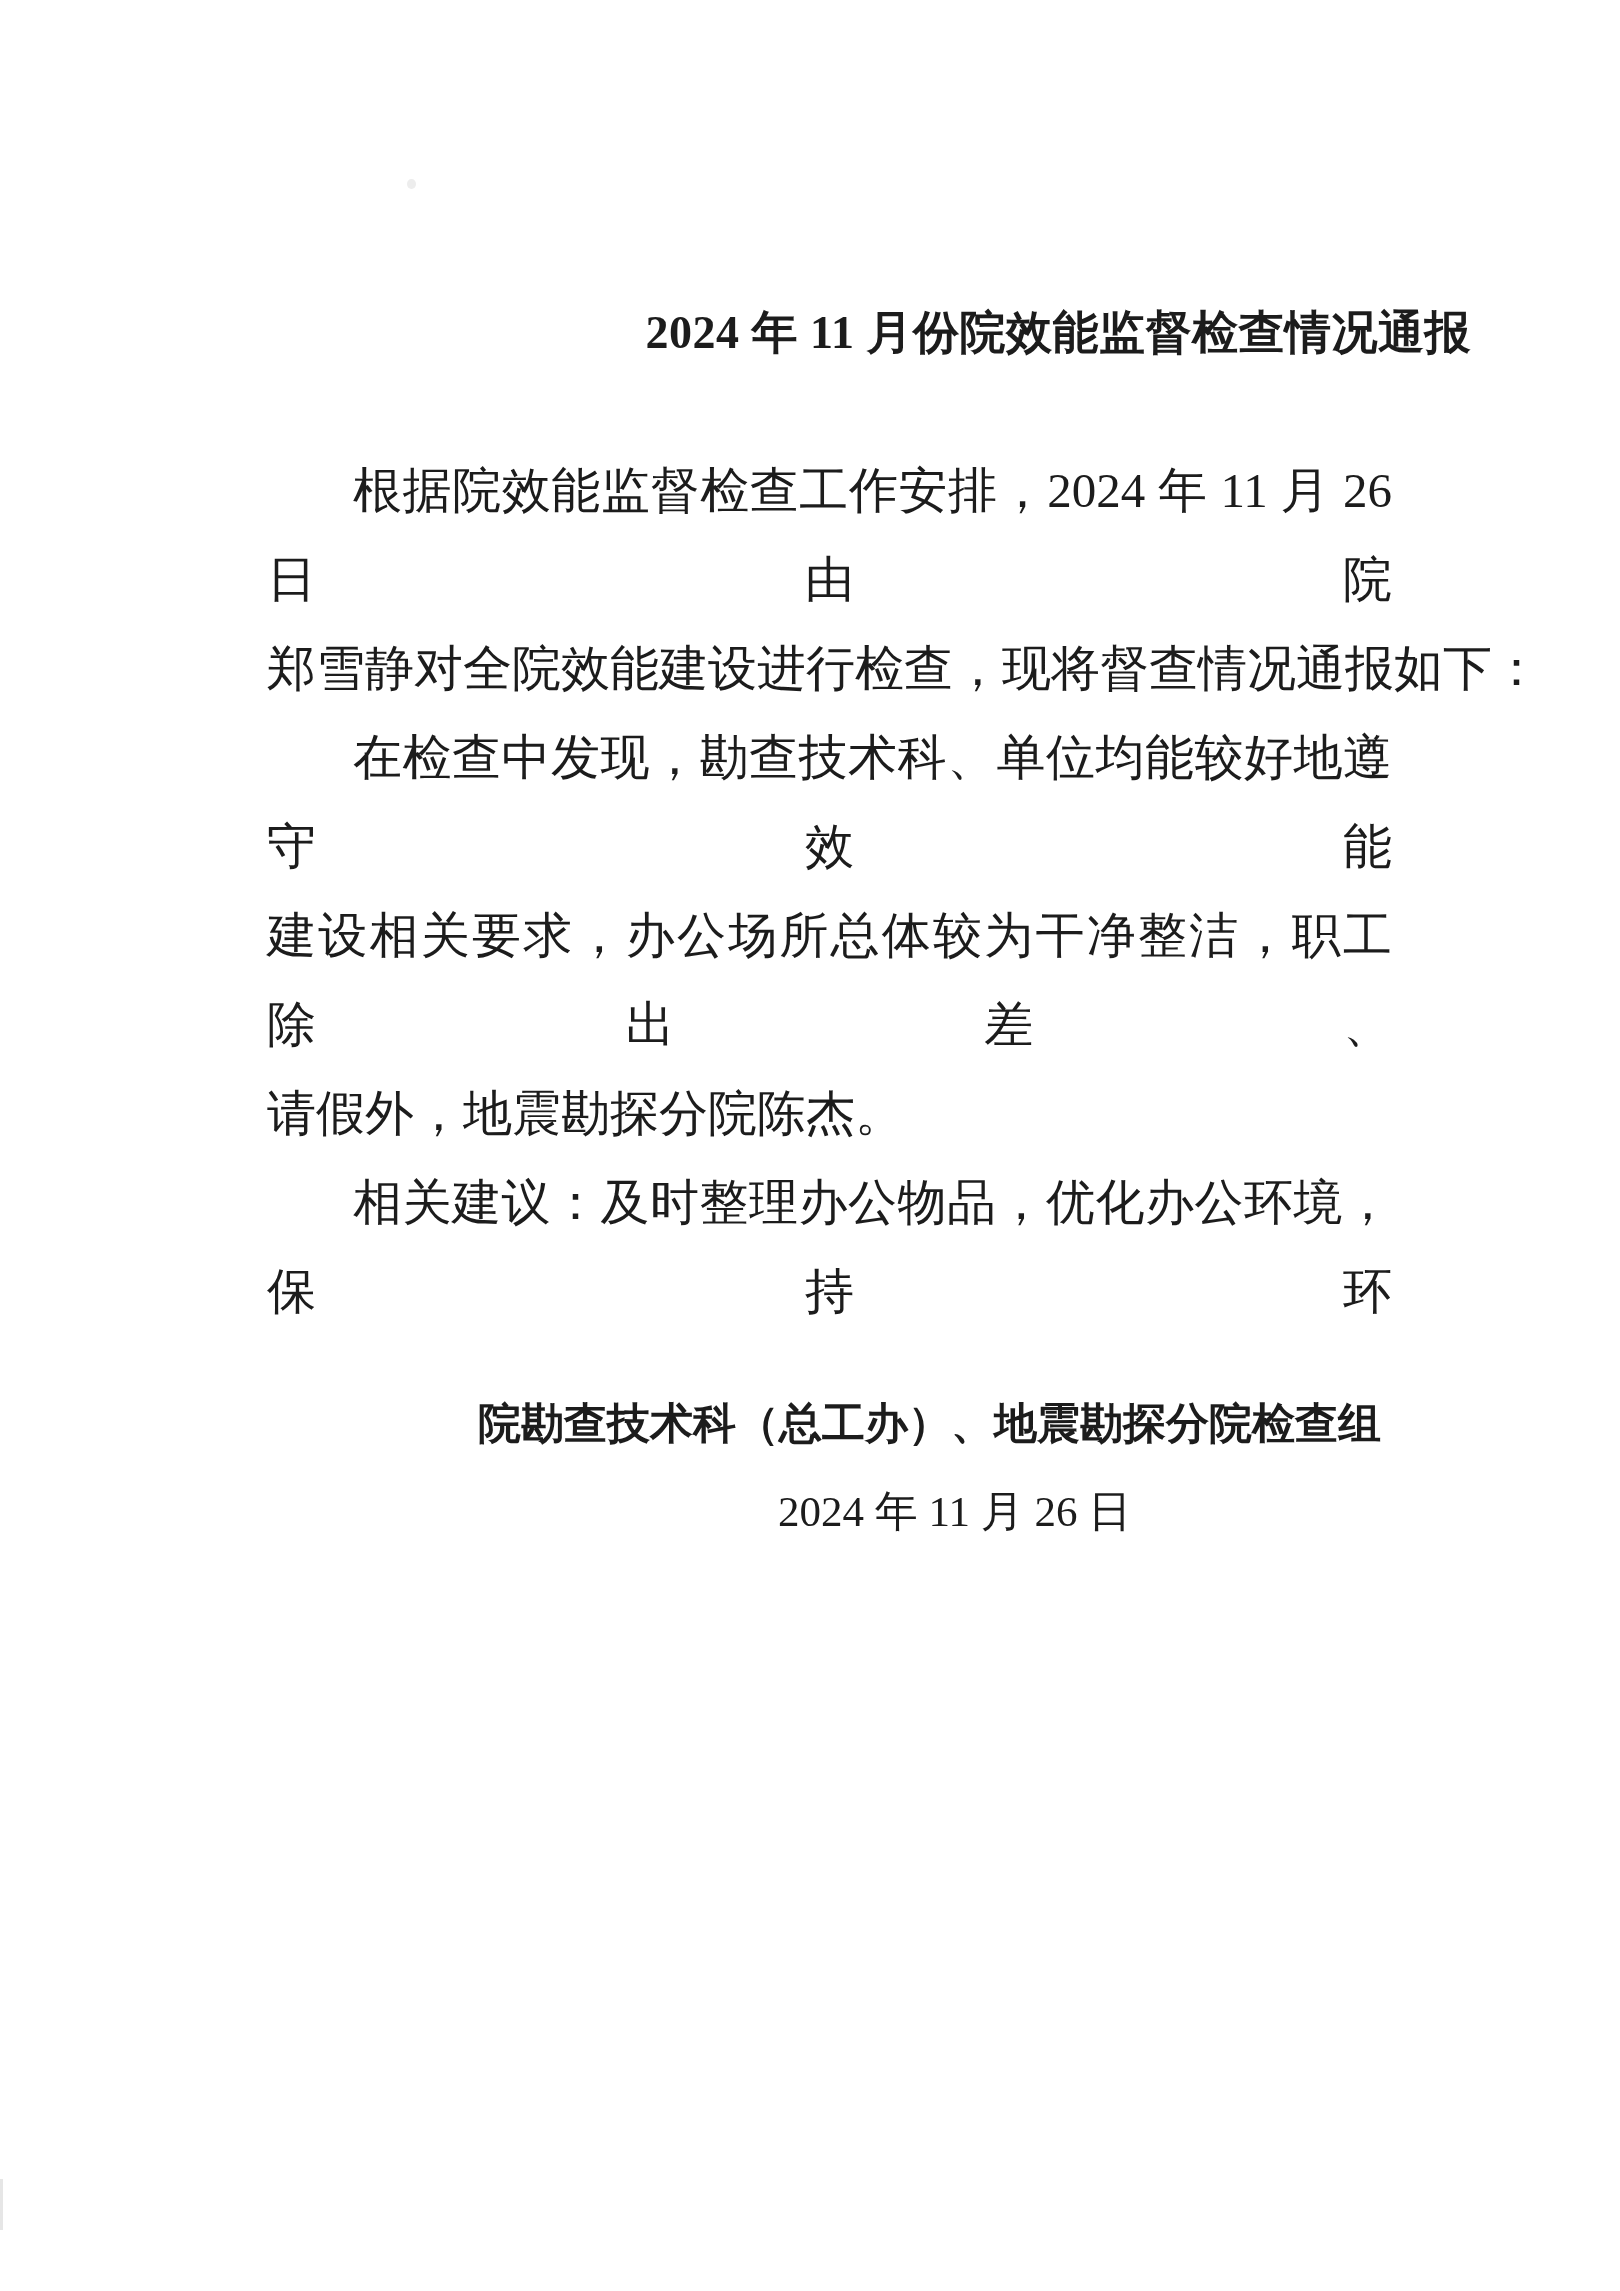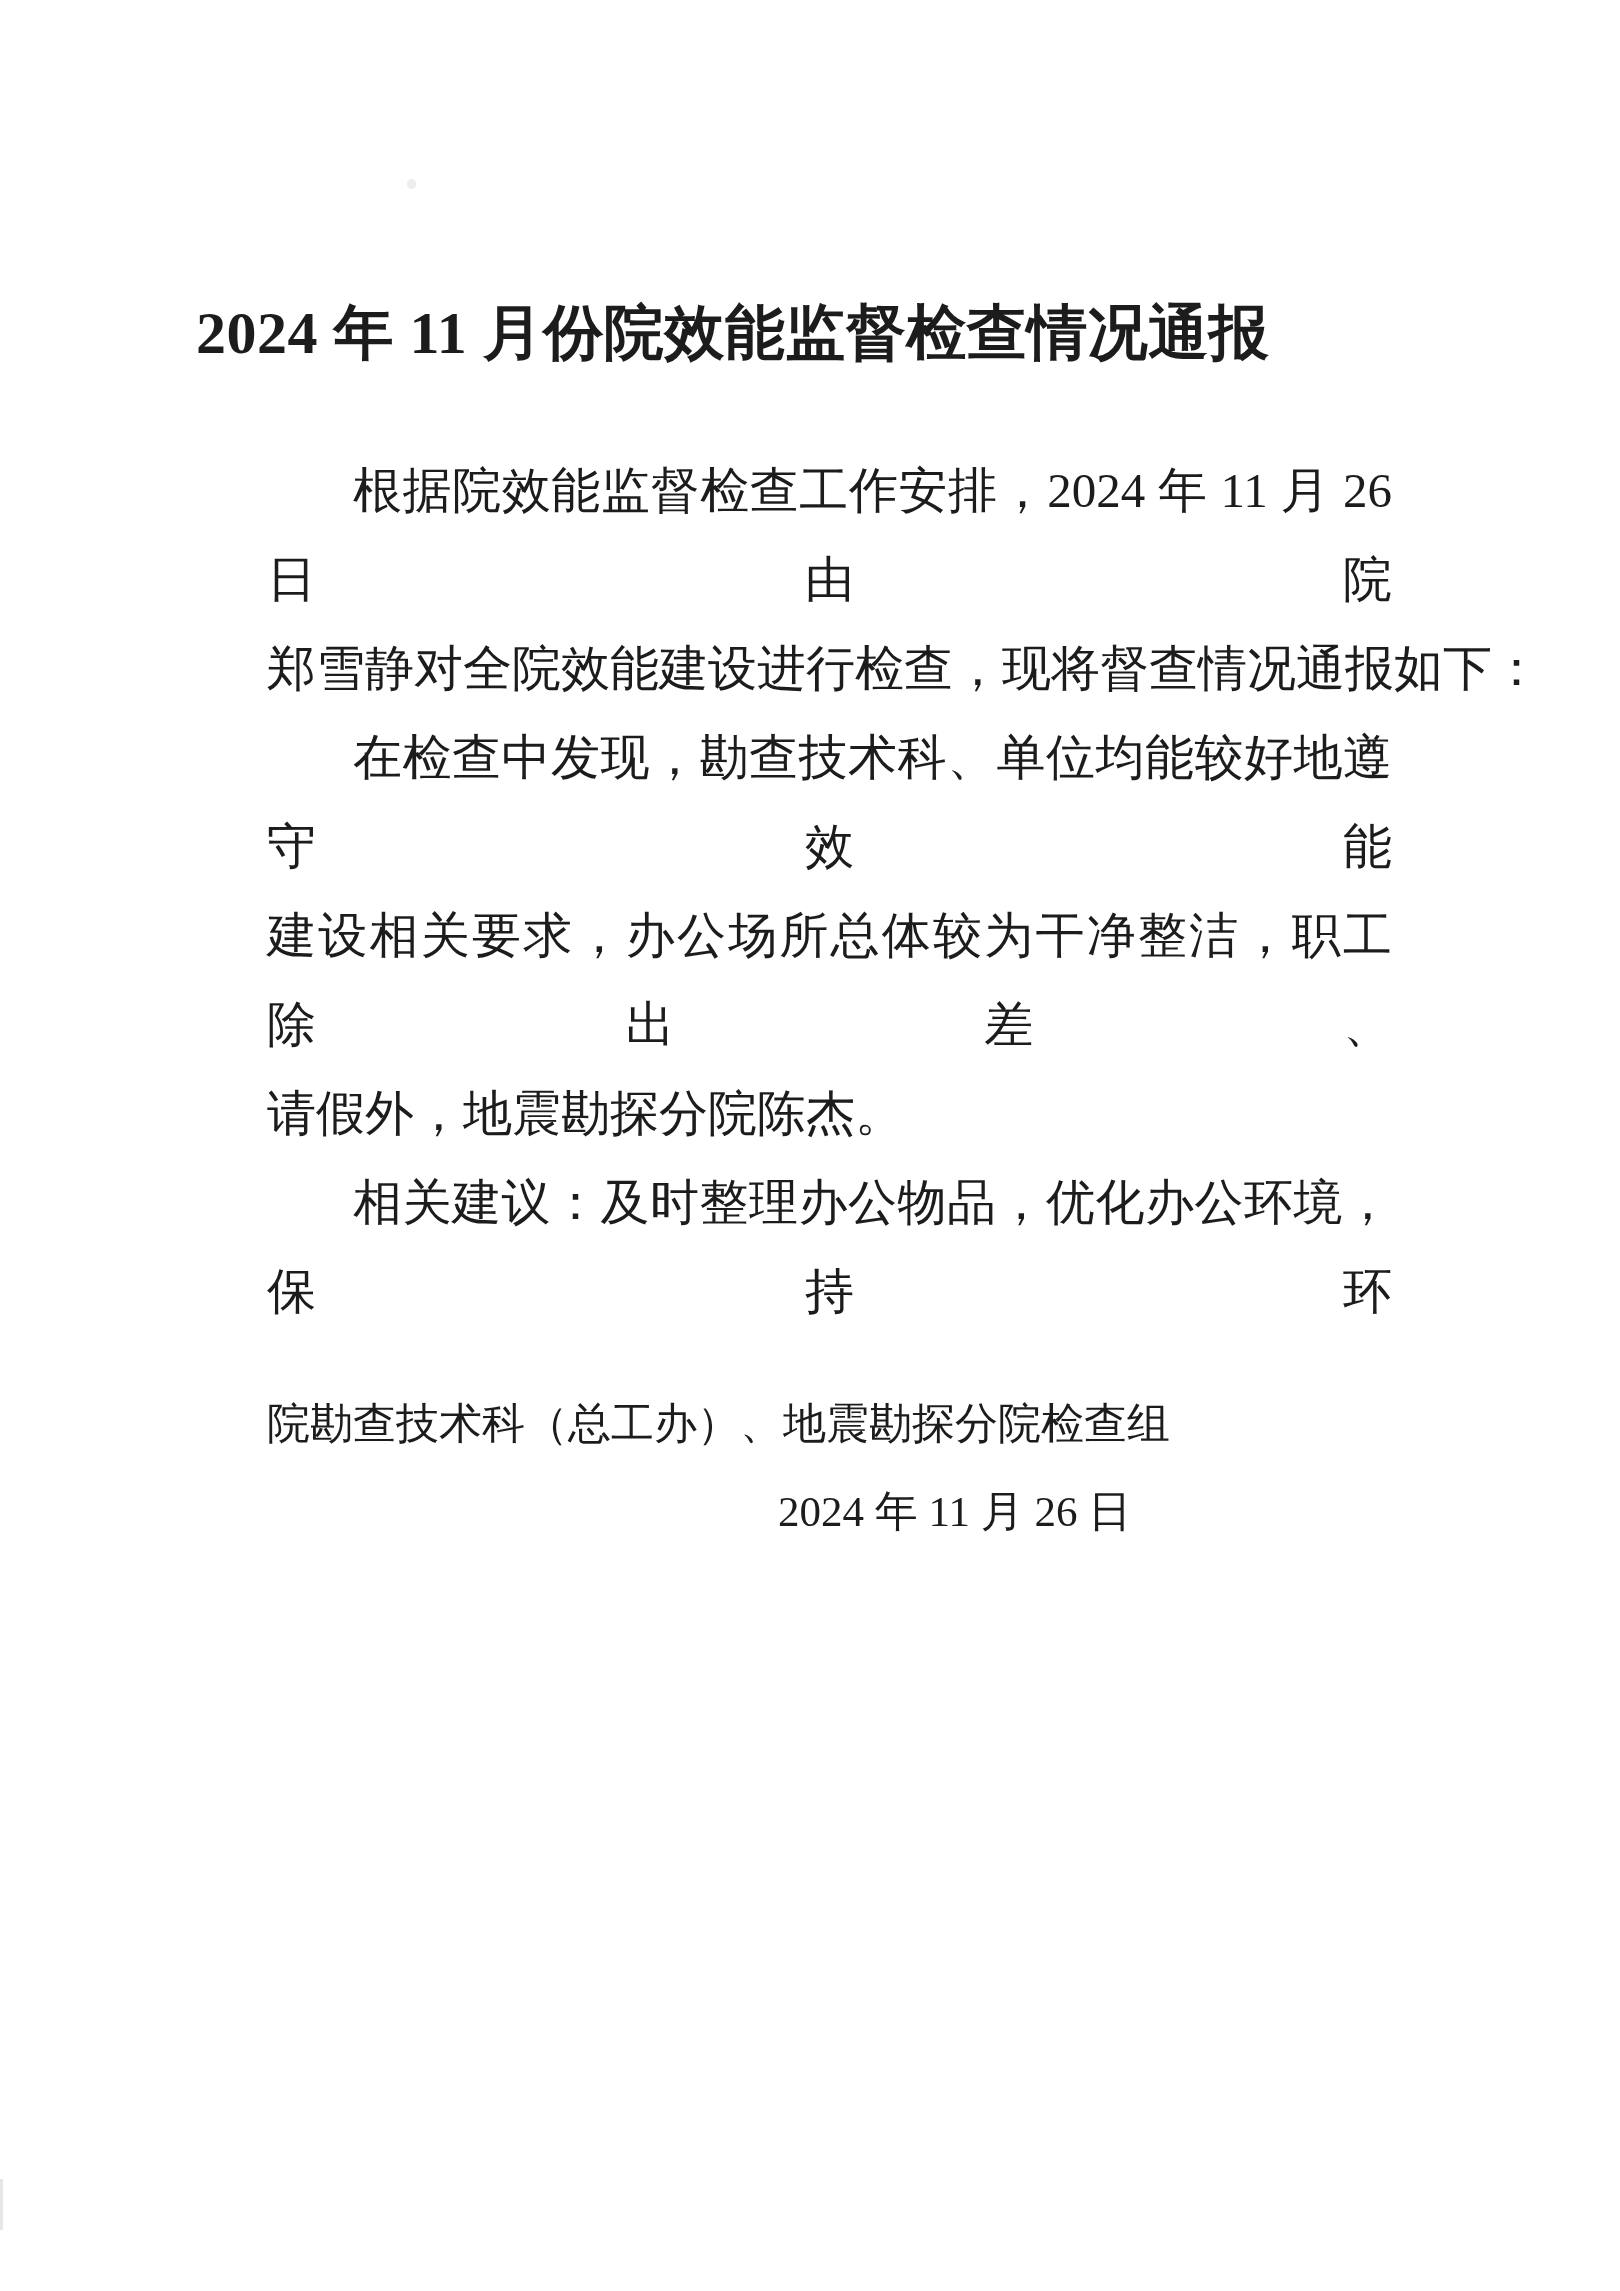--- a/index.html
+++ b/index.html
@@ -15,22 +15,22 @@
     overflow: hidden;
     font-family: "Liberation Serif", "DejaVu Serif", serif;
     color: #1c1c1c;
   }
   .doc-title {
     position: absolute;
     top: 288px;
     left: 196px;
     right: 149px;
     margin: 0;
-    text-align: left;
-    font-size: 60px;
+    text-align: right;
+    font-size: 46px;
     font-weight: bold;
     line-height: 90px;
     letter-spacing: 0.5px;
     white-space: nowrap;
   }
   .doc-body {
     position: absolute;
     top: 446px;
     left: 267px;
     width: 1125px;
@@ -51,21 +51,23 @@
   }
   .signature-block {
     position: absolute;
     top: 1380px;
     left: 267px;
     width: 1125px;
     font-size: 43px;
     line-height: 88px;
   }
   .sig-unit {
+    margin-left: 211px;
     white-space: nowrap;
+    font-weight: bold;
   }
   .sig-date {
     margin-left: 511px;
     white-space: nowrap;
   }
   .scan-speck {
     position: absolute;
     left: 407px;
     top: 179px;
     width: 8.8px;

